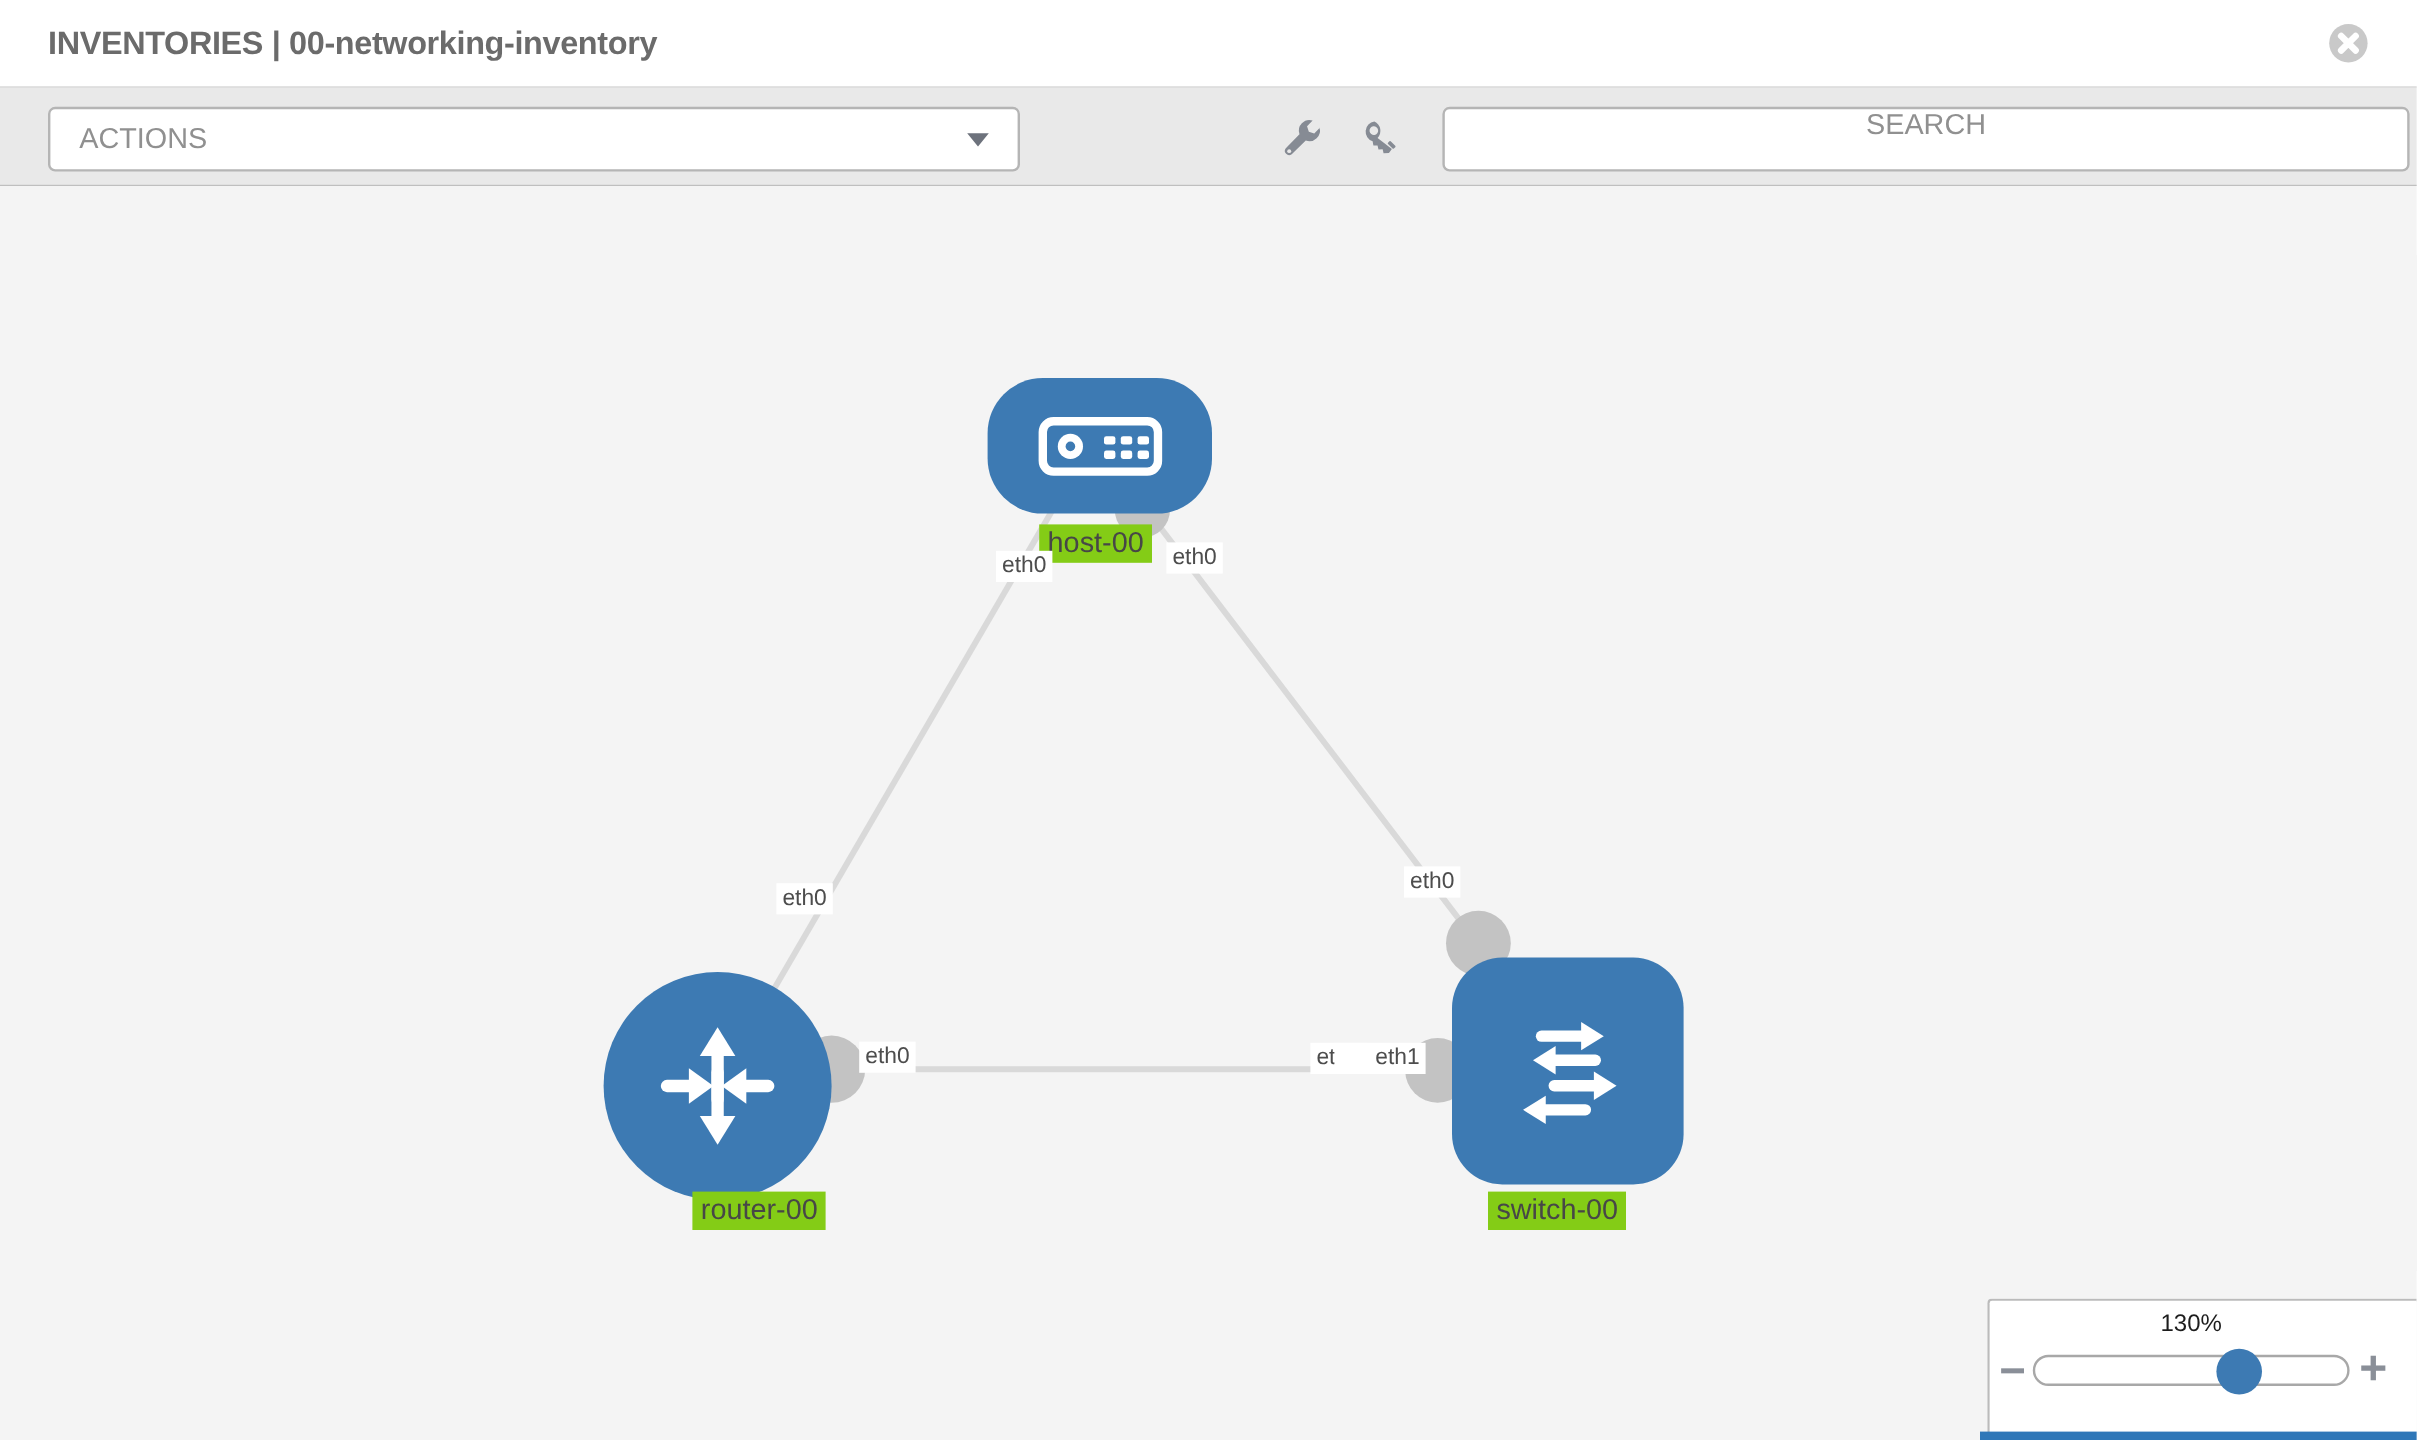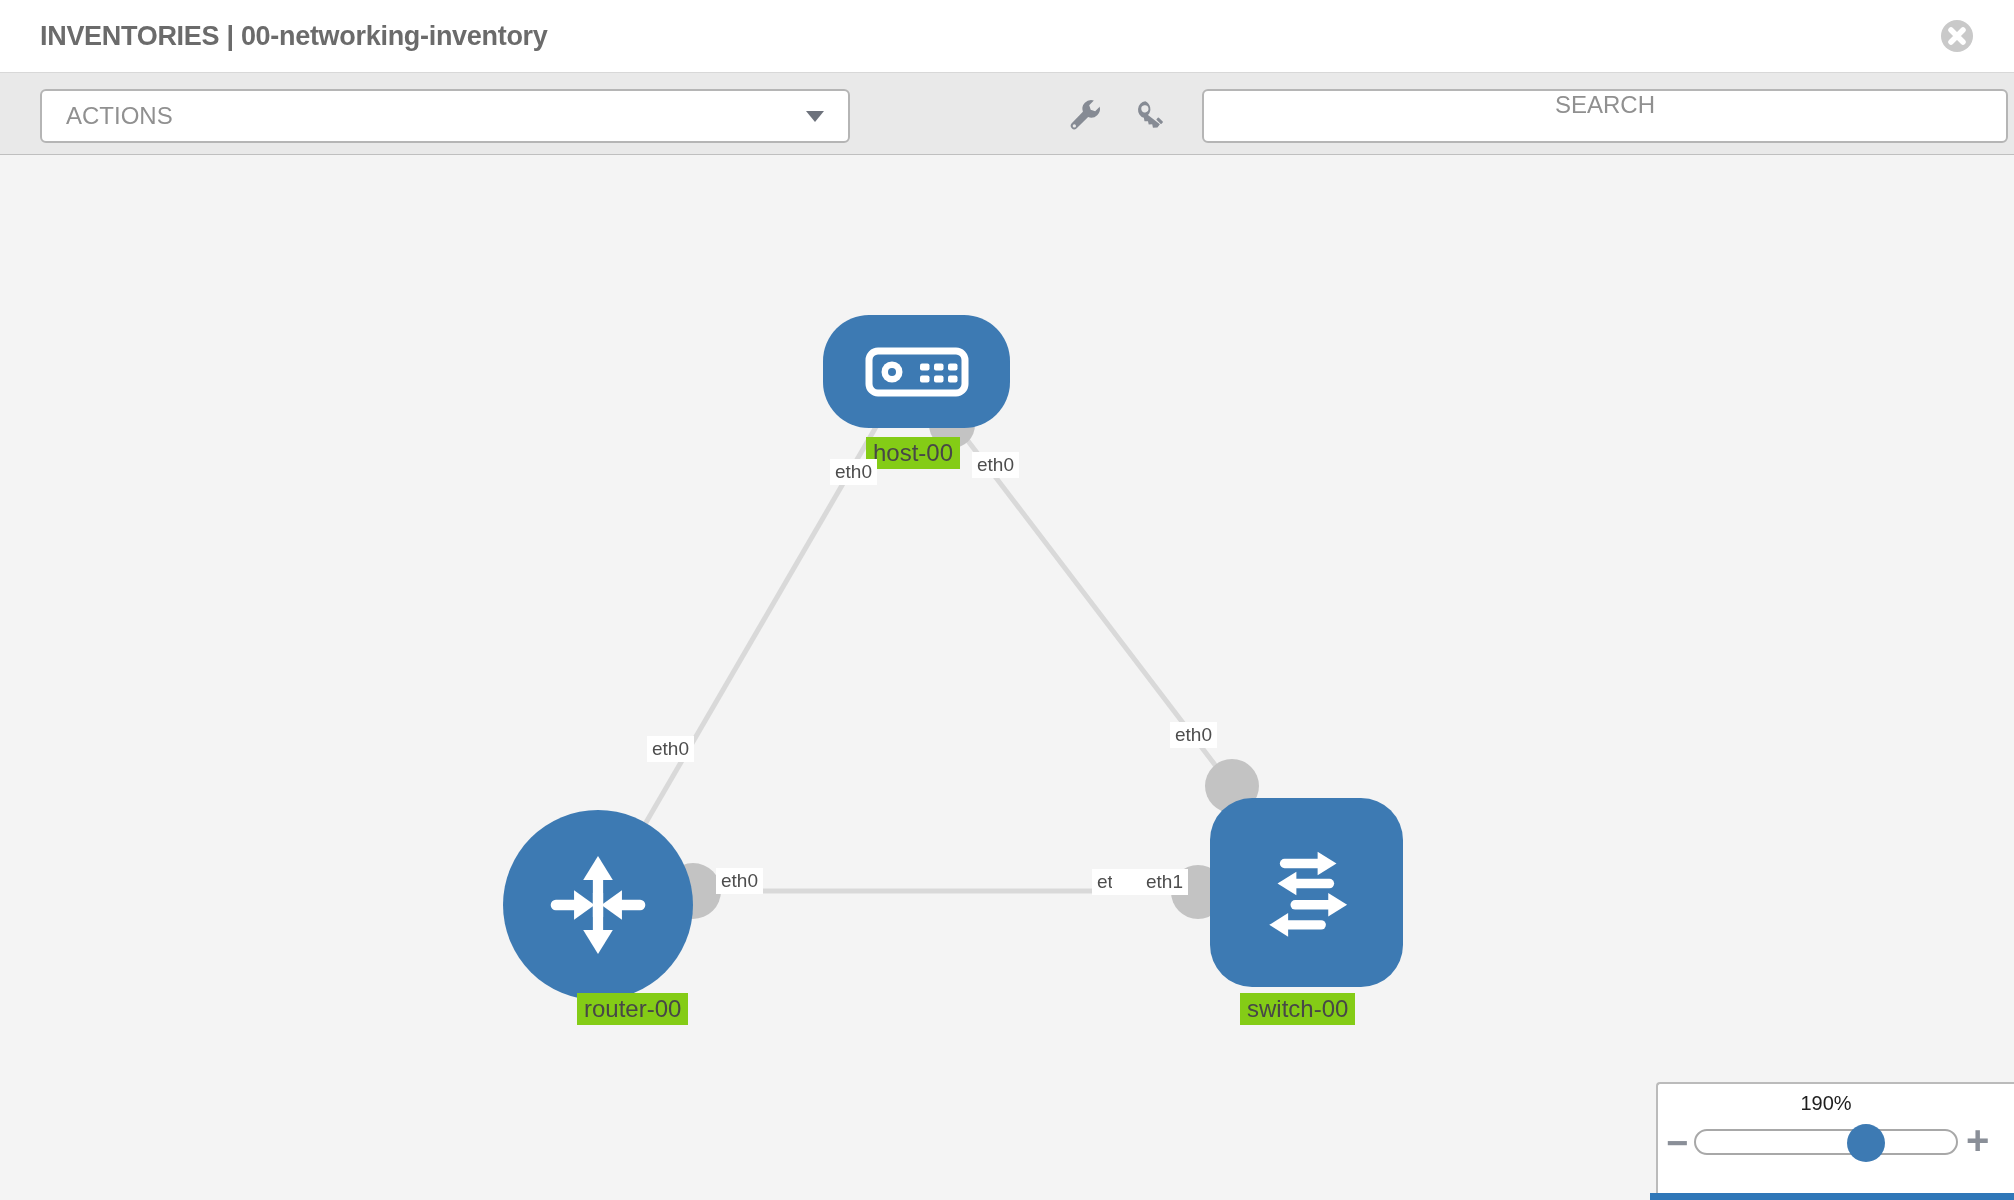--- a/index.html
+++ b/index.html
@@ -179,21 +179,21 @@
 
   <div class="chip chip-host-l">eth0</div>
   <div class="chip chip-host-r">eth0</div>
   <div class="chip chip-router-top">eth0</div>
   <div class="chip chip-switch-top">eth0</div>
   <div class="chip chip-mid-router">eth0</div>
   <div class="chip chip-mid-sw-back">eth0</div>
   <div class="chip chip-mid-sw-front">eth1</div>
 
   <div class="zoom-panel">
-    <div class="zoom-level">190%</div>
+    <div class="zoom-level">130%</div>
     <div class="zoom-minus">−</div>
     <div class="zoom-track"></div>
     <div class="zoom-thumb"></div>
     <div class="zoom-plus">+</div>
   </div>
   <div class="bottom-strip"></div>
 
 </div>
 
 </body></html>

